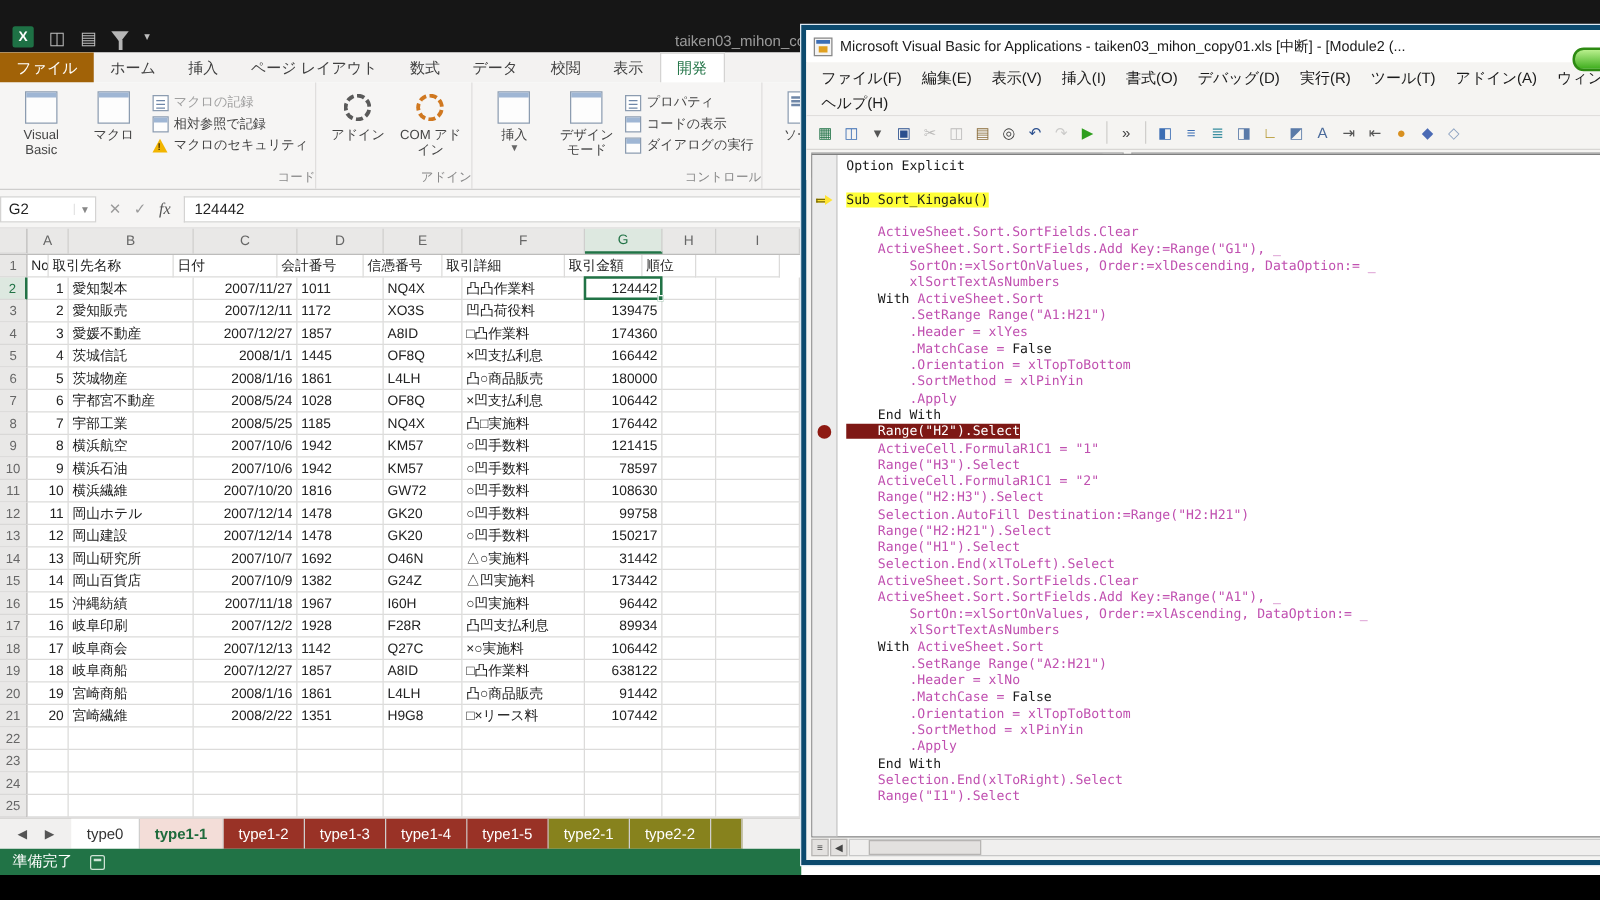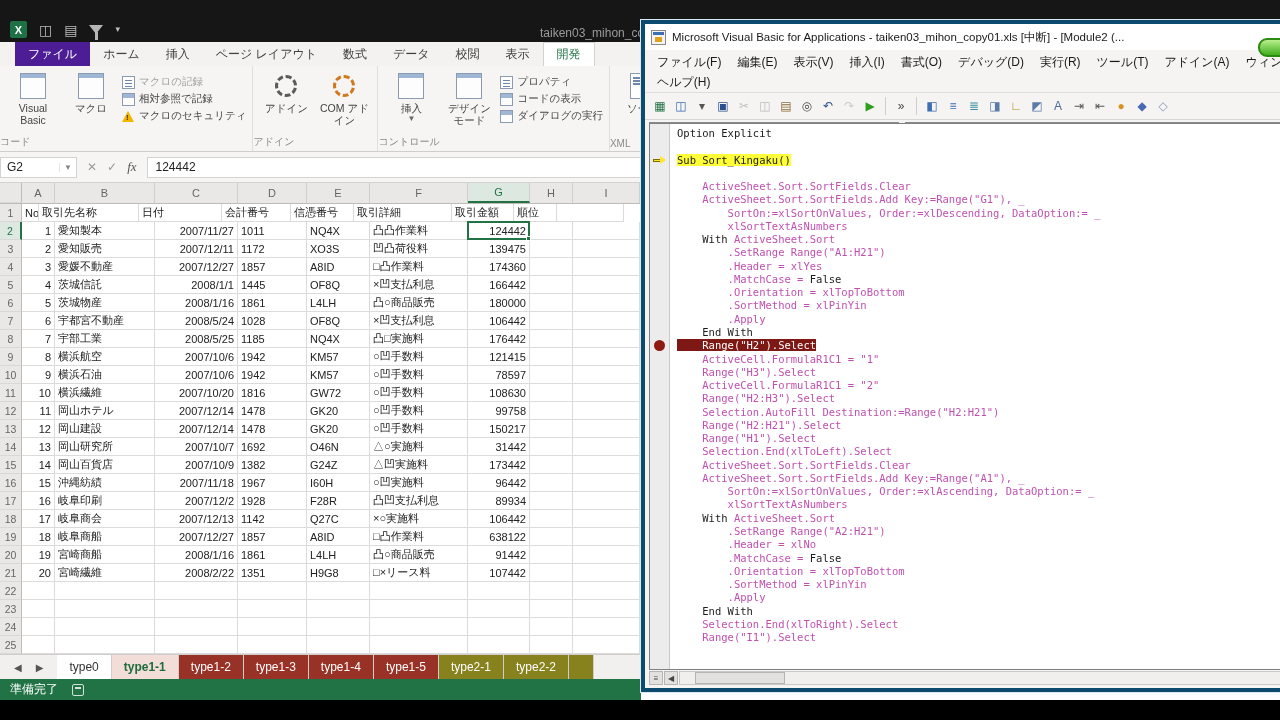--- a/index.html
+++ b/index.html
@@ -12,26 +12,26 @@
   .qat{position:absolute;left:10px;top:21px;display:flex;align-items:center;gap:12px;}
   .qat .g{font-size:14px;color:#bdbdbd;line-height:1;}
   .xlogo{width:17px;height:17px;background:#1e7145;color:#fff;font-weight:bold;font-size:11px;
          display:flex;align-items:center;justify-content:center;border-radius:2px;}
   .funnel{width:0;height:0;border-left:7px solid transparent;border-right:7px solid transparent;
           border-top:9px solid #b5b5b5;position:relative;}
   .funnel:after{content:"";position:absolute;left:-1.5px;top:-2px;width:3px;height:8px;background:#b5b5b5;}
   .xl-title{position:absolute;left:540px;top:26px;font-size:12px;color:#9b9b9b;white-space:nowrap;}
   .tabrow{position:absolute;left:0;top:42px;width:100%;height:24px;background:#f3f2f1;display:flex;align-items:stretch;}
   .rtab{padding:0 13px;display:flex;align-items:center;font-size:12px;color:#404040;}
-  .rtab.file{background:#4c1d95;color:#fff;margin-left:15px;}
+  .rtab.file{background:#a16207;color:#fff;}
   .rtab.active{background:#fff;border:1px solid #d4d3d2;border-bottom:none;color:#217346;}
   .ribbon{position:absolute;left:0;top:66px;width:100%;height:86px;background:#f6f5f4;
           border-bottom:1px solid #cfcecd;display:flex;}
   .rgroup{position:relative;height:100%;border-right:1px solid #e0dedd;padding:4px 6px 16px 6px;display:flex;gap:4px;}
-  .rgroup-label{position:absolute;left:0;right:0;bottom:2px;text-align:left;font-size:10px;color:#8a8a8a;}
+  .rgroup-label{position:absolute;left:0;right:0;bottom:2px;text-align:right;font-size:10px;color:#8a8a8a;}
   .bigbtn{display:flex;flex-direction:column;align-items:center;justify-content:flex-start;
           width:54px;font-size:10.5px;color:#444;text-align:center;line-height:1.15;padding-top:3px;}
   .bigbtn .bi{width:26px;height:26px;margin-bottom:3px;position:relative;}
   .smallcol{display:flex;flex-direction:column;justify-content:flex-start;gap:3px;padding-top:5px;}
   .smallbtn{display:flex;align-items:center;gap:4px;font-size:10.5px;color:#444;white-space:nowrap;}
   .smallbtn.muted{color:#a0a0a0;}
   .si{width:13px;height:13px;flex:none;position:relative;}
   
   .win-shape{position:absolute;inset:0;background:#fdfdfd;border:1px solid #8c9cb0;}
   .win-shape:before{content:"";position:absolute;left:0;right:0;top:0;height:4px;background:#9fb6d4;}

